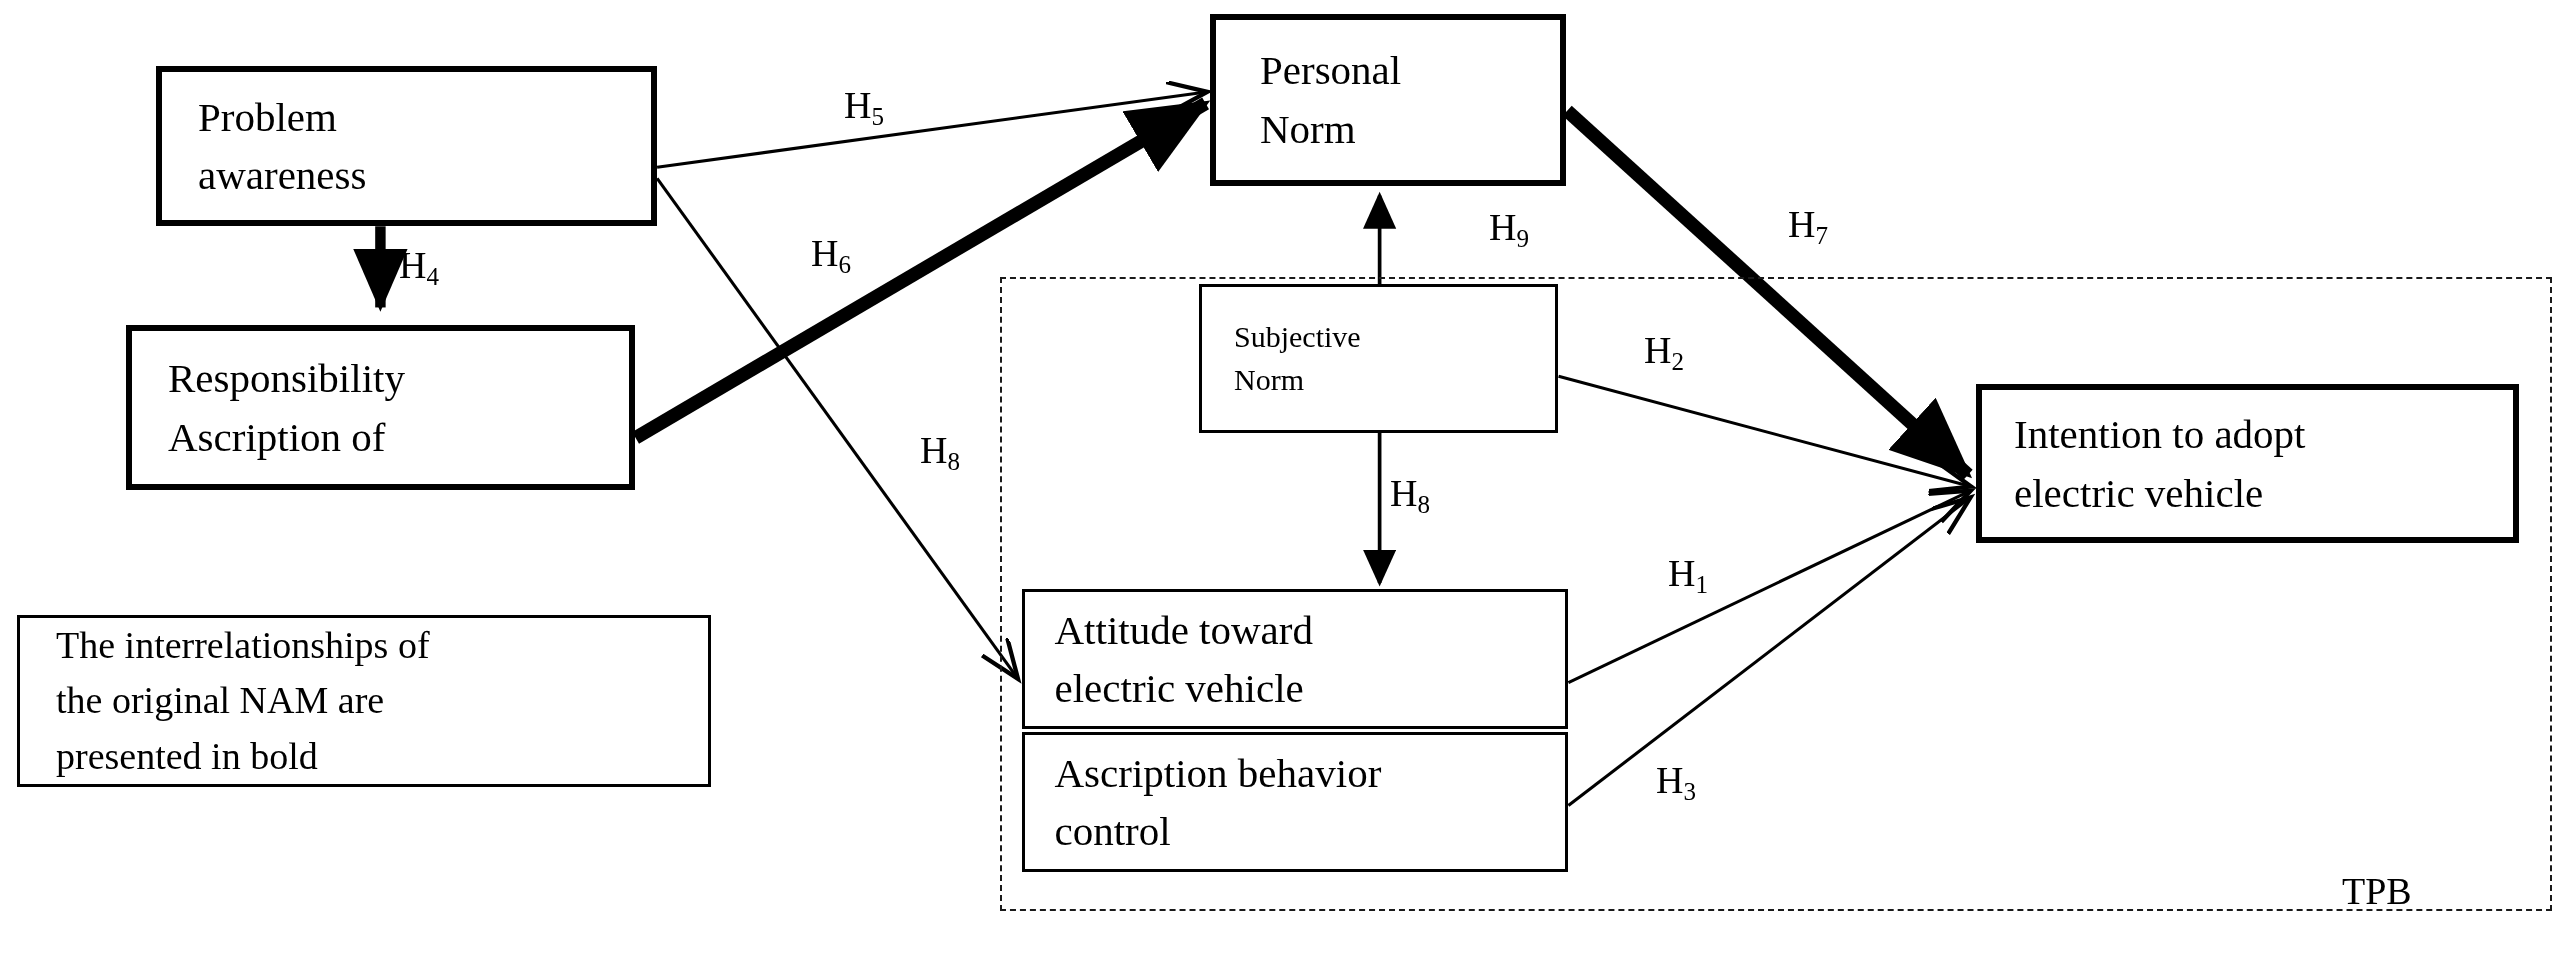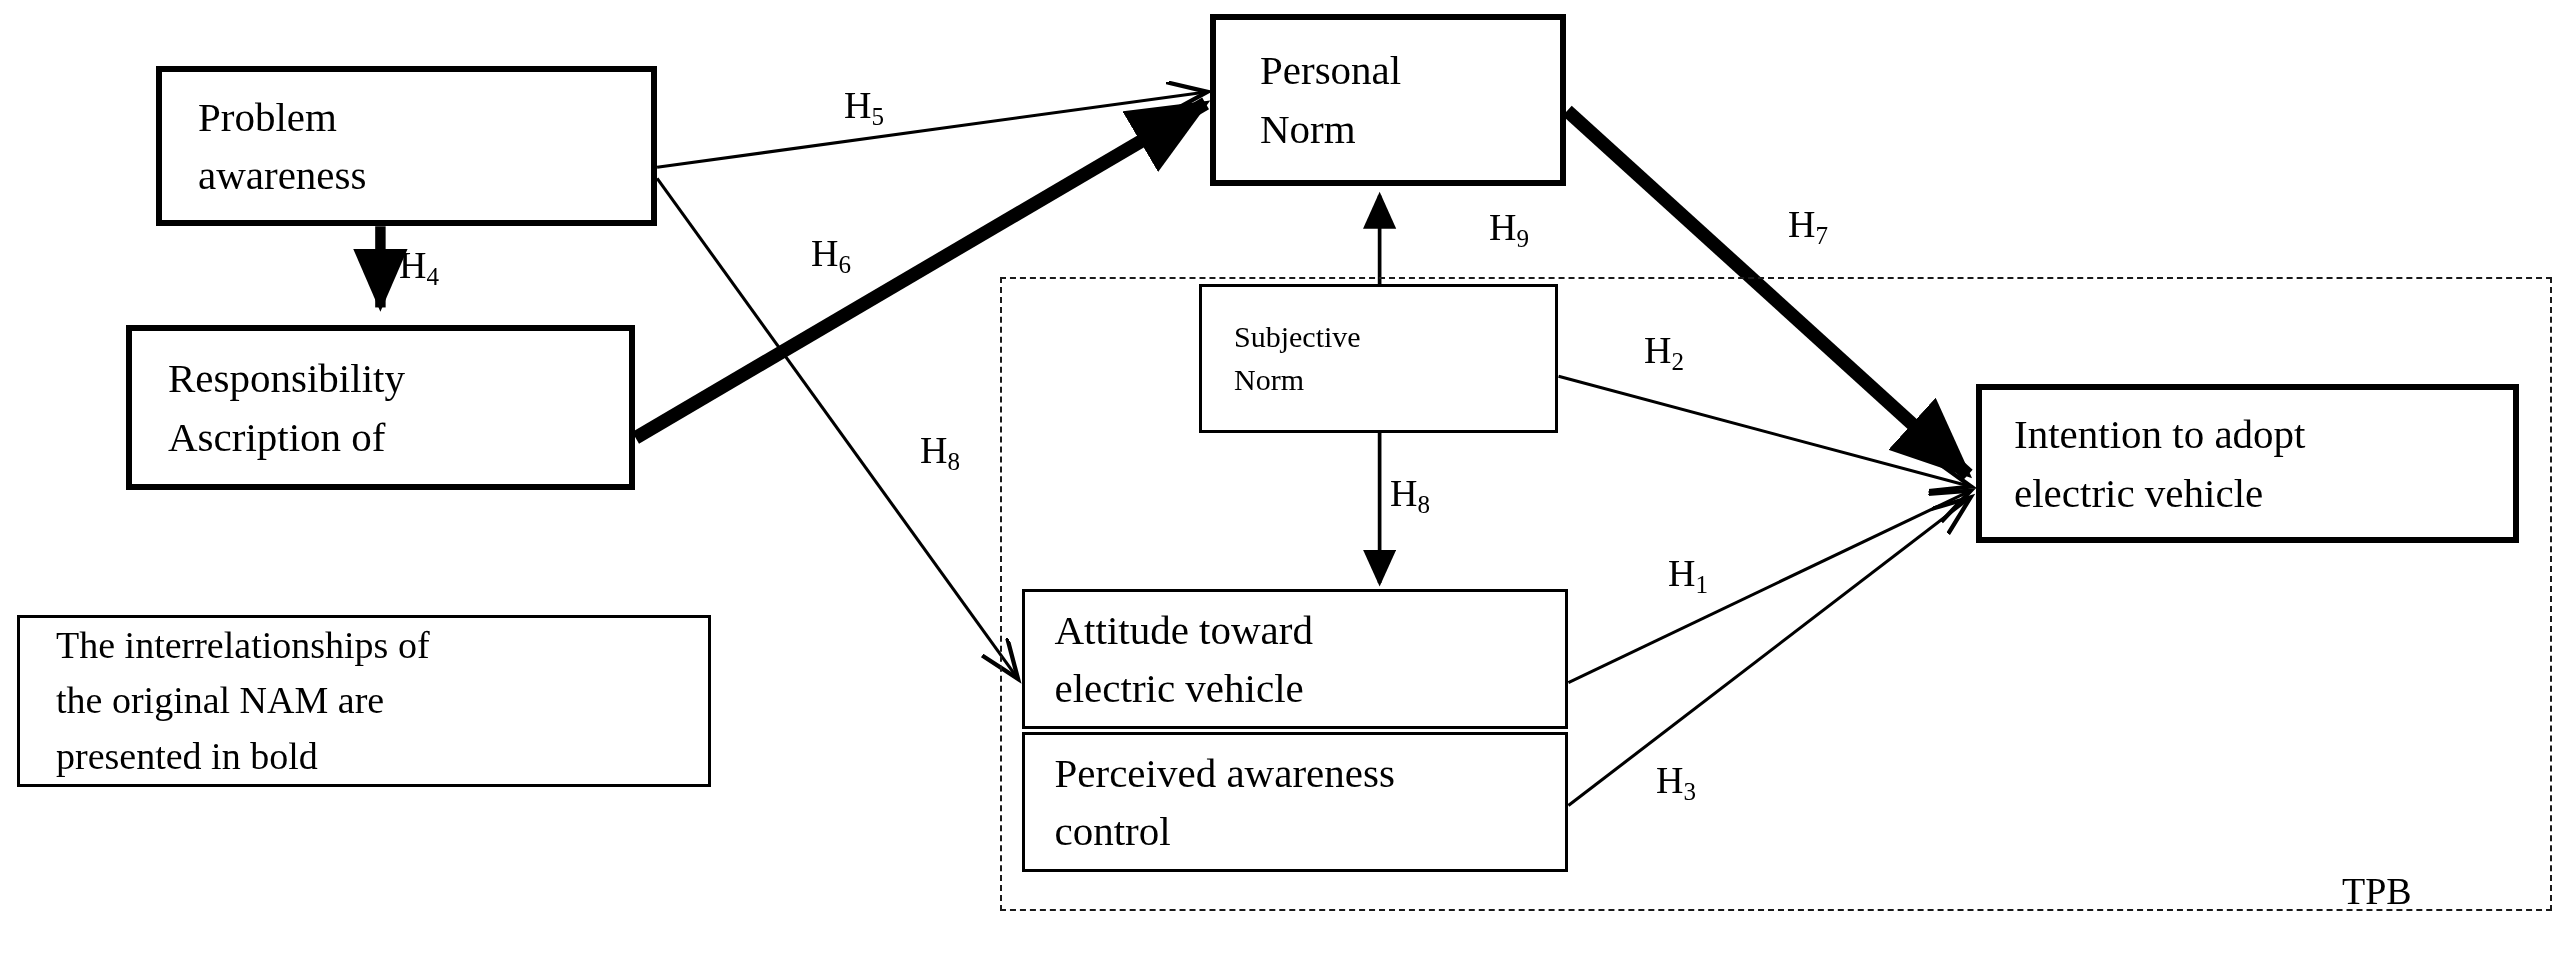--- a/index.html
+++ b/index.html
@@ -157,21 +157,21 @@
     <span class="line">Subjective</span>
     <span class="line">Norm</span>
   </div>
 
   <div class="node thin" style="left:1022px; top:589px; width:546px; height:140px; padding-left:29.5px; font-size:41px; line-height:1.42;">
     <span class="line">Attitude toward</span>
     <span class="line">electric vehicle</span>
   </div>
 
   <div class="node thin" style="left:1022px; top:732px; width:546px; height:140px; padding-left:29.5px; font-size:41px; line-height:1.42;">
-    <span class="line">Perceived awareness</span>
+    <span class="line">Ascription behavior</span>
     <span class="line">control</span>
   </div>
 
   <div class="node thick" style="left:1976px; top:384px; width:543px; height:159px; padding-left:32px; font-size:41px; line-height:1.42;">
     <span class="line">Intention to adopt</span>
     <span class="line">electric vehicle</span>
   </div>
 
   <div class="node legend" style="left:17px; top:615px; width:694px; height:172px; padding-left:36px; font-size:38px; line-height:1.46;">
     <span class="line">The interrelationships of</span>

